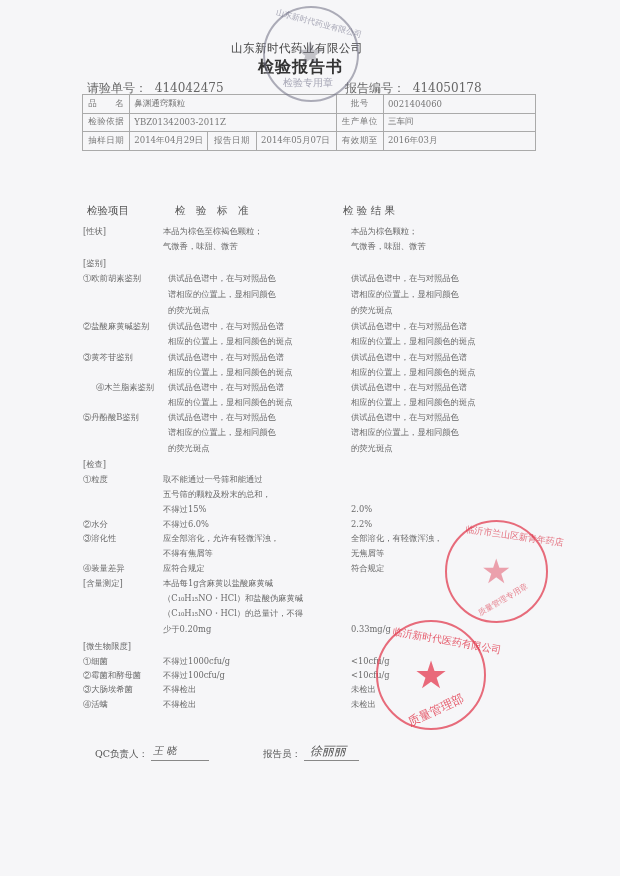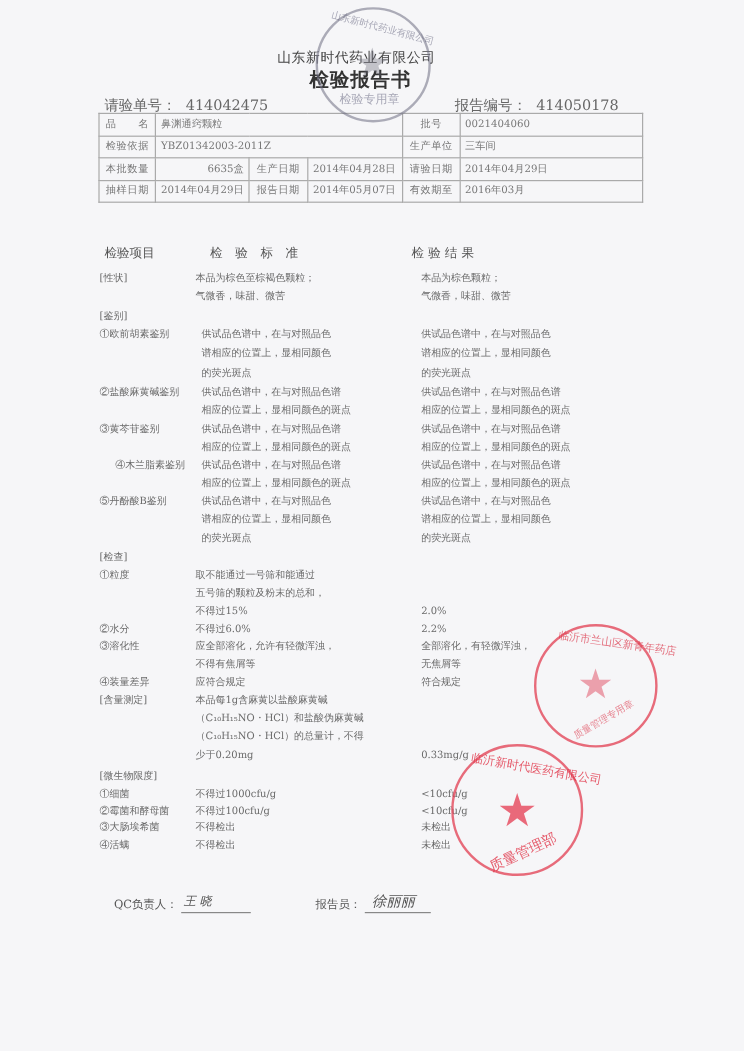--- a/index.html
+++ b/index.html
@@ -9,21 +9,21 @@
     font-family: "DejaVu Serif", "Liberation Serif", serif;
     color: #555;
     position: relative;
   }
   .page { position: absolute; left: 0; top: 0; width: 620px; height: 876px; }
   .abs { position: absolute; white-space: nowrap; }
   .company { left: 231px; top: 41px; font-size: 11.5px; color: #444; letter-spacing: 0.5px; }
   .title { left: 258px; top: 57px; font-size: 16px; color: #333; font-weight: bold; letter-spacing: 1px; }
   .small { font-size: 12px; color: #666; }
   .req-no { left: 87px; top: 80px; }
-  .rep-no { left: 379px; top: 80px; }
+  .rep-no { left: 345px; top: 80px; }
   table.info {
     position: absolute; left: 82px; top: 94px; width: 454px;
     border-collapse: collapse; font-size: 8.5px; color: #777;
   }
   table.info td { border: 1px solid #aaa; height: 18.5px; padding: 0 4px; white-space: nowrap; }
   .lbl { text-align: center; letter-spacing: 0.5px; }
   .section-head { font-size: 10.5px; color: #555; }
   .t { font-size: 8.3px; color: #6a6a6a; }
   .rule { border-bottom: 1px solid #888; display: inline-block; height: 11px; vertical-align: bottom; }
   .sig { font-family: "DejaVu Serif", serif; font-style: italic; color: #555; font-size: 12px; }
@@ -66,28 +66,20 @@
       <td class="lbl">批号</td>
       <td>0021404060</td>
     </tr>
     <tr>
       <td class="lbl">检验依据</td>
       <td colspan="3">YBZ01342003-2011Z</td>
       <td class="lbl">生产单位</td>
       <td>三车间</td>
     </tr>
     <tr>
-      <td class="lbl">本批数量</td>
-      <td style="text-align:right">6635盒</td>
-      <td class="lbl">生产日期</td>
-      <td>2014年04月28日</td>
-      <td class="lbl">请验日期</td>
-      <td>2014年04月29日</td>
-    </tr>
-    <tr>
       <td class="lbl">抽样日期</td>
       <td>2014年04月29日</td>
       <td class="lbl">报告日期</td>
       <td>2014年05月07日</td>
       <td class="lbl">有效期至</td>
       <td>2016年03月</td>
     </tr>
   </tbody>
     </table>
 

